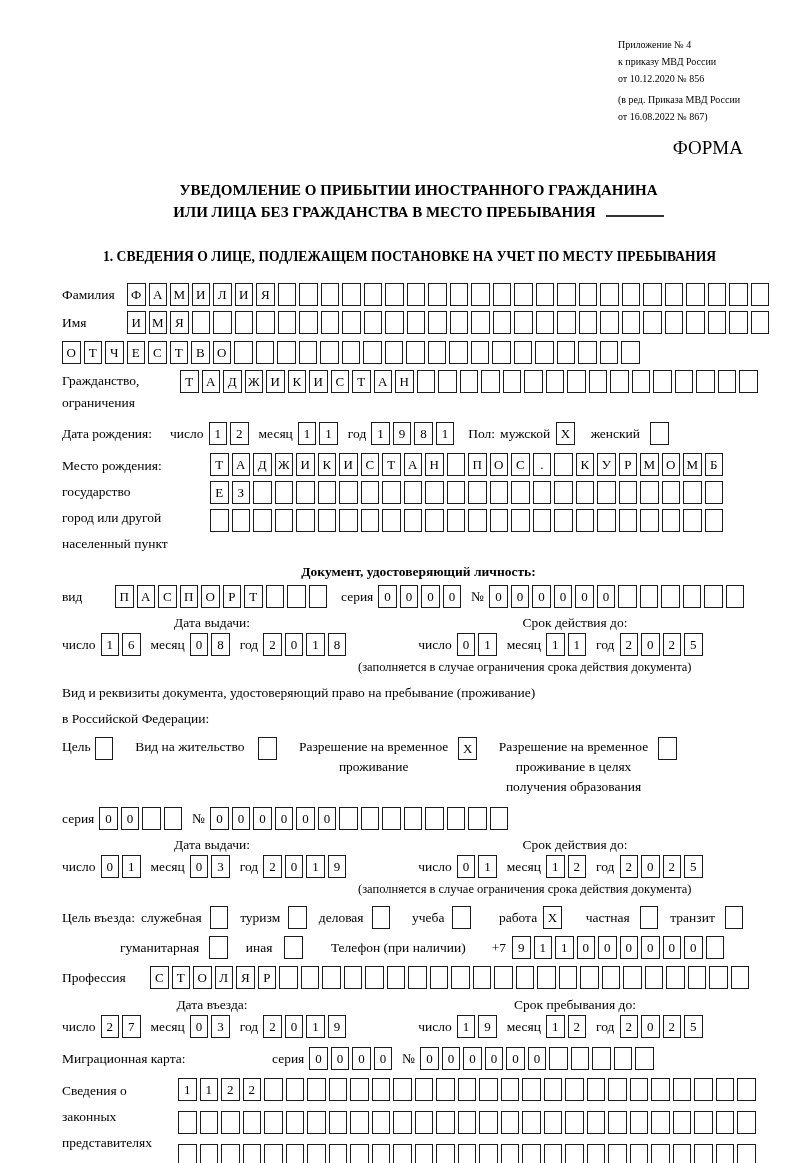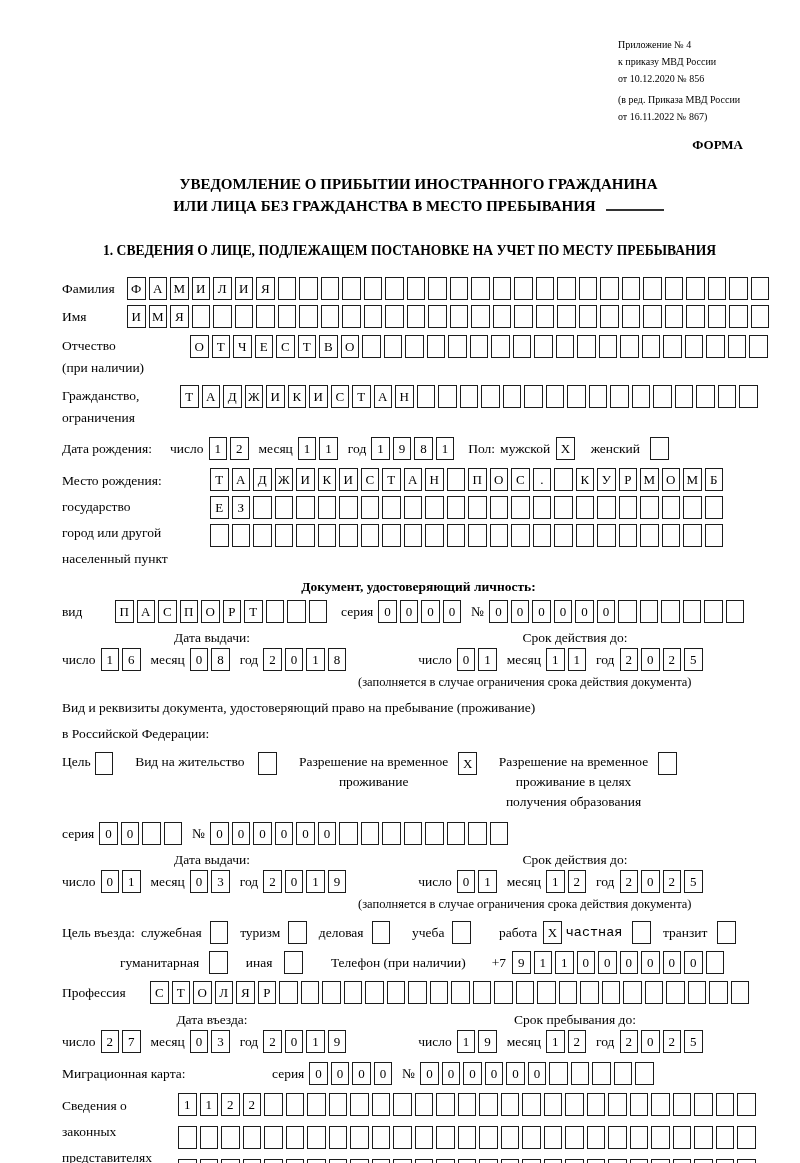--- a/index.html
+++ b/index.html
@@ -1,20 +1,20 @@
 <!DOCTYPE html>
 <html><head>
 <meta charset="utf-8">
 <style>
   html,body{margin:0;padding:0;background:#fff;}
   body{width:800px;height:1163px;font-family:"Liberation Serif","DejaVu Serif",serif;color:#000;}
   .page{box-sizing:border-box;width:800px;height:1163px;padding:36px 25px 0 62px;overflow:hidden;background:#fff;}
   .annex{margin-left:556px;font-size:10px;line-height:17px;white-space:nowrap;}
   .annex .gap{height:4px;}
-  .forma{margin-top:12px;text-align:right;padding-right:32px;font-weight:bold;font-size:13px;}
+  .forma{margin-top:12px;text-align:right;padding-right:32px;font-weight:normal;font-size:19px;}
   .title{margin-top:20px;text-align:center;font-weight:bold;font-size:15px;line-height:22px;}
   .title-blank{display:inline-block;width:58px;border-bottom:2px solid #333;height:13px;margin-left:10px;}
   .sec{margin-top:26px;font-weight:bold;font-size:13.6px;text-align:center;white-space:nowrap;margin-left:-18px;}
   .r{display:flex;align-items:center;margin-top:5px;}
   .r-top{align-items:flex-start;}
   .lbl{font-size:13.5px;line-height:20px;flex:none;}
   .lblcol{font-size:13.5px;line-height:22px;flex:none;}
   .cells{display:flex;gap:3px;flex:none;}
   .cell{box-sizing:border-box;flex:none;display:inline-flex;width:18.5px;height:23px;border:1.5px solid #1c1c1c;align-items:center;justify-content:center;font-size:13px;background:#fff;}
   .w65{width:65px;}
@@ -33,21 +33,21 @@
 <body>
 
 <div class="page">
 
   <div class="annex">
     <div>Приложение № 4</div>
     <div>к приказу МВД России</div>
     <div>от 10.12.2020 № 856</div>
     <div class="gap"></div>
     <div>(в ред. Приказа МВД России</div>
-    <div>от 16.11.2022 № 867)</div>
+    <div>от 16.08.2022 № 867)</div>
   </div>
 
   <div class="forma">ФОРМА</div>
 
   <div class="title">
     <div>УВЕДОМЛЕНИЕ О ПРИБЫТИИ ИНОСТРАННОГО ГРАЖДАНИНА</div>
     <div><span>ИЛИ ЛИЦА БЕЗ ГРАЖДАНСТВА В МЕСТО ПРЕБЫВАНИЯ</span><span class="title-blank"></span></div>
   </div>
 
   <div class="sec">1. СВЕДЕНИЯ О ЛИЦЕ, ПОДЛЕЖАЩЕМ ПОСТАНОВКЕ НА УЧЕТ ПО МЕСТУ ПРЕБЫВАНИЯ</div>
@@ -118,24 +118,20 @@
         <span class="cell"></span>
         <span class="cell"></span>
         <span class="cell"></span>
         <span class="cell"></span>
         <span class="cell"></span>
         <span class="cell"></span>
       </span>
   </div>
 
   <div class="r r-top" style="margin-top:7px;">
-    <span class="lblcol" style="width:128px;">
-      <div>Отчество</div>
-      <div>(при наличии)</div>
-    </span>
     <span class="cells">
         <span class="cell">О</span>
         <span class="cell">Т</span>
         <span class="cell">Ч</span>
         <span class="cell">Е</span>
         <span class="cell">С</span>
         <span class="cell">Т</span>
         <span class="cell">В</span>
         <span class="cell">О</span>
         <span class="cell"></span>
@@ -522,21 +518,21 @@
         <span class="cell"></span>
       </span>
     <span class="lbl" style="margin-left:22px;">учеба</span>
     <span class="cells" style="margin-left:8px;">
         <span class="cell"></span>
       </span>
     <span class="lbl" style="margin-left:28px;">работа</span>
     <span class="cells" style="margin-left:6px;">
         <span class="cell">X</span>
       </span>
-    <span class="lbl" style="margin-left:4px;font-family:Liberation Mono, monospace;">частная</span>
+    <span class="lbl" style="margin-left:24px;">частная</span>
     <span class="cells" style="margin-left:10px;">
         <span class="cell"></span>
       </span>
     <span class="lbl" style="margin-left:12px;">транзит</span>
     <span class="cells" style="margin-left:10px;">
         <span class="cell"></span>
       </span>
   </div>
 
   <div class="r" style="margin-top:7px;">

